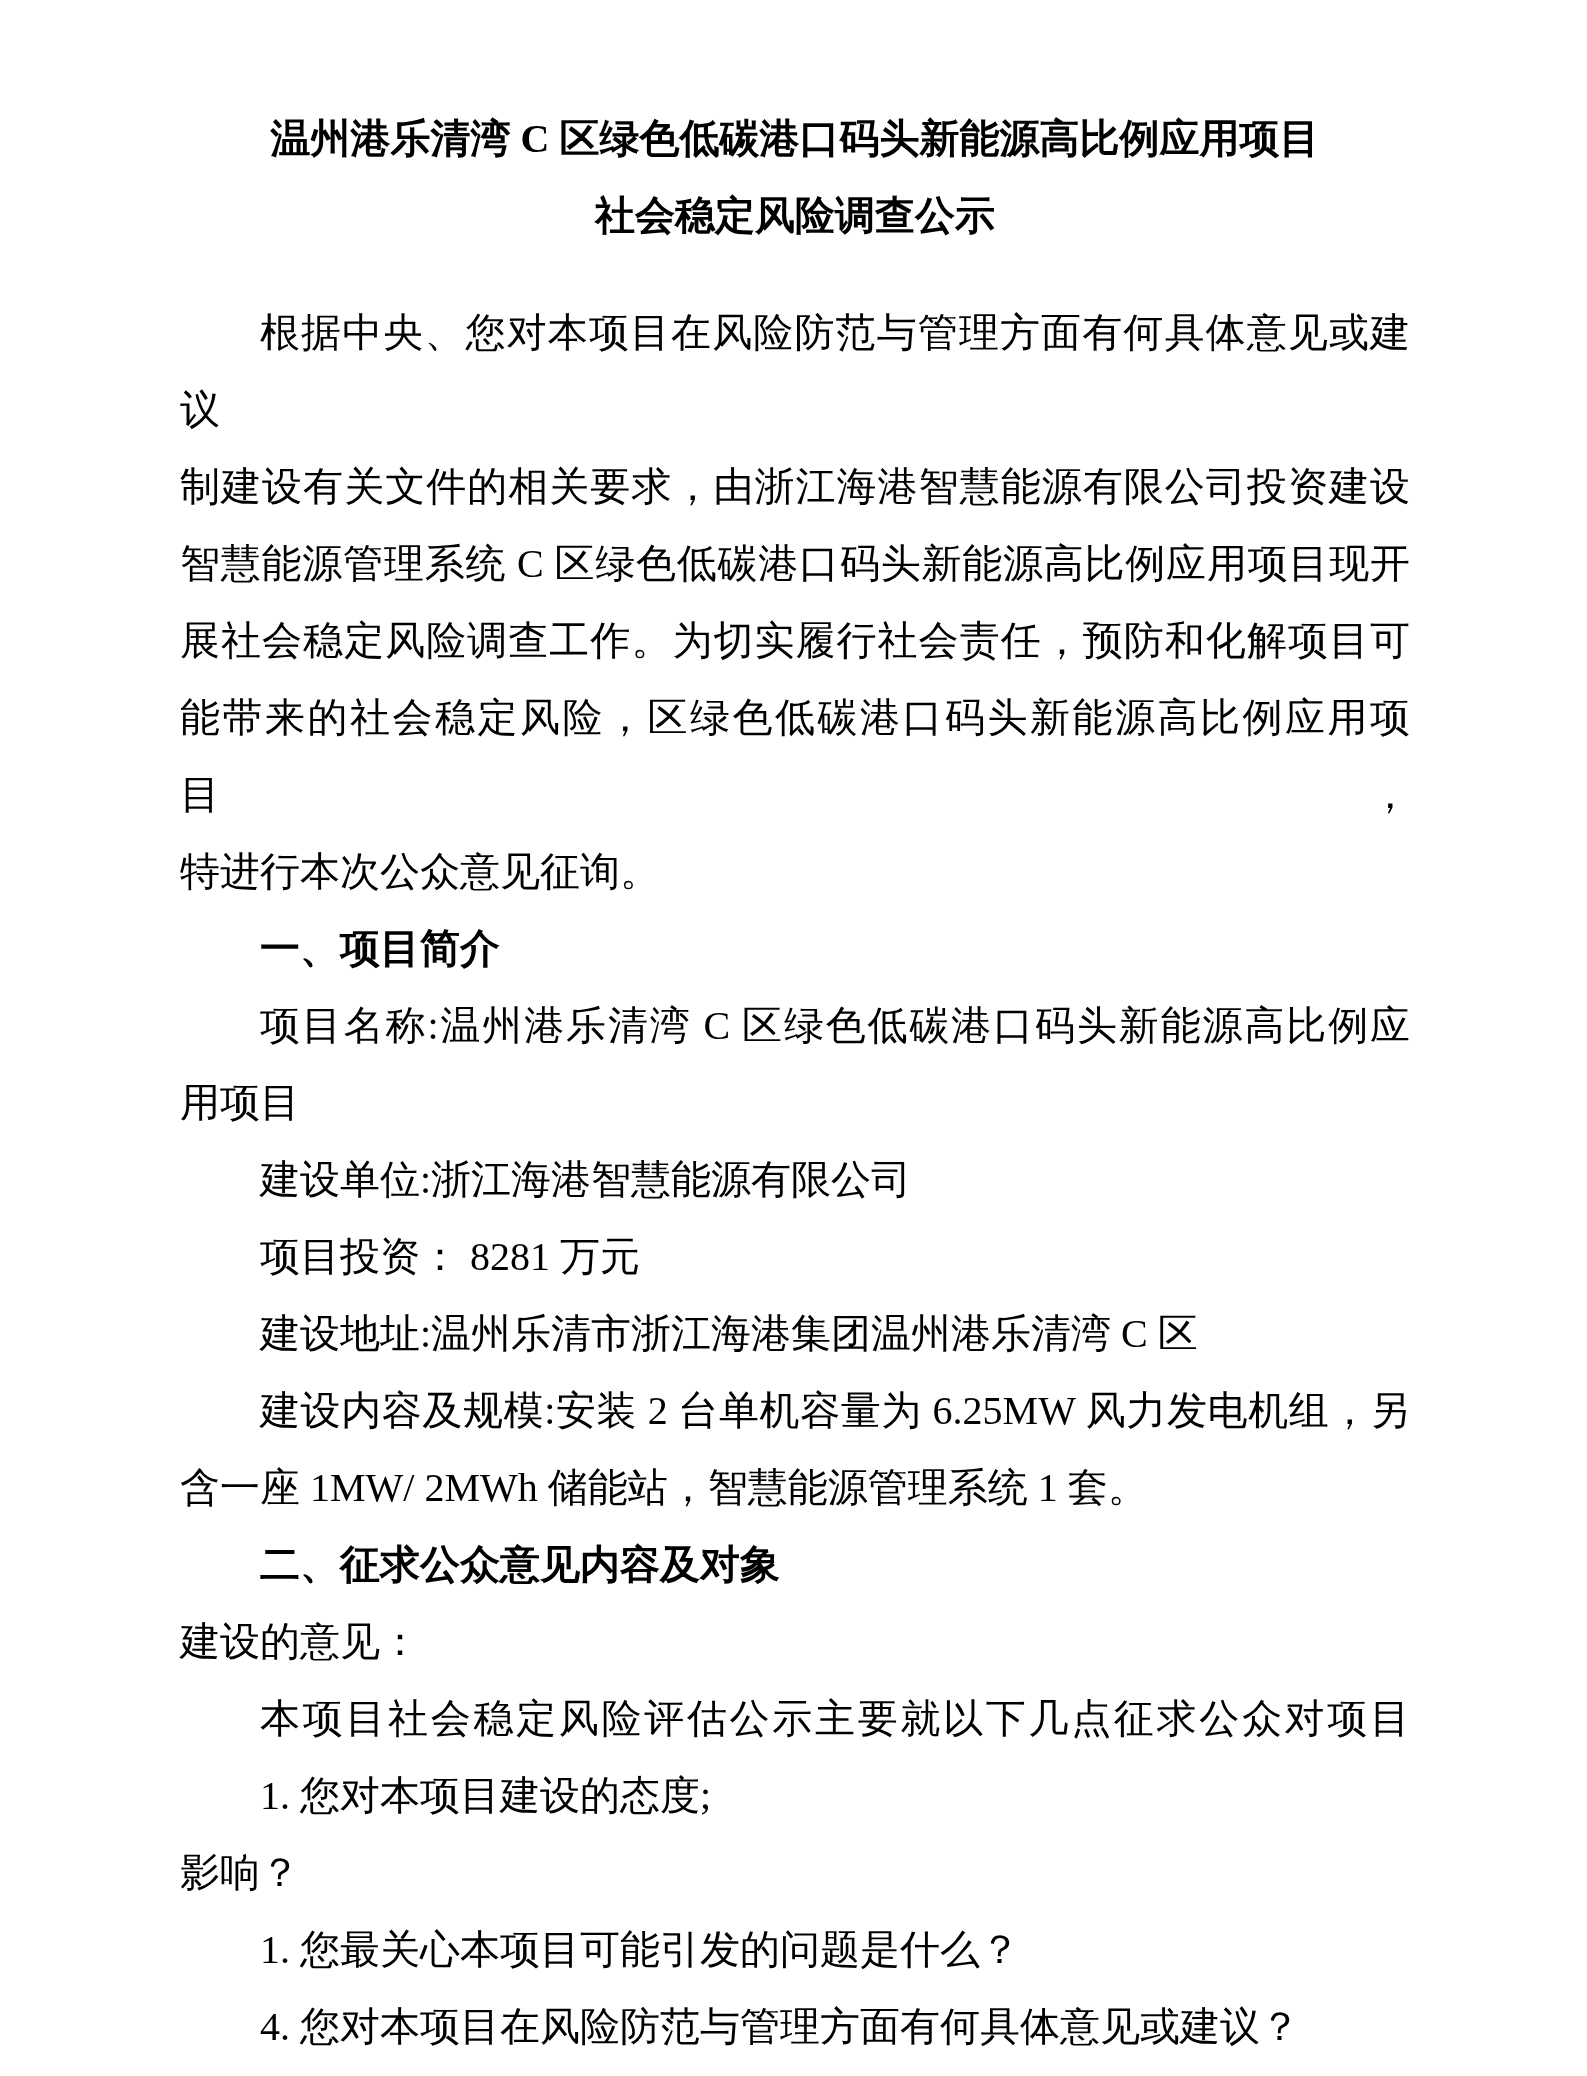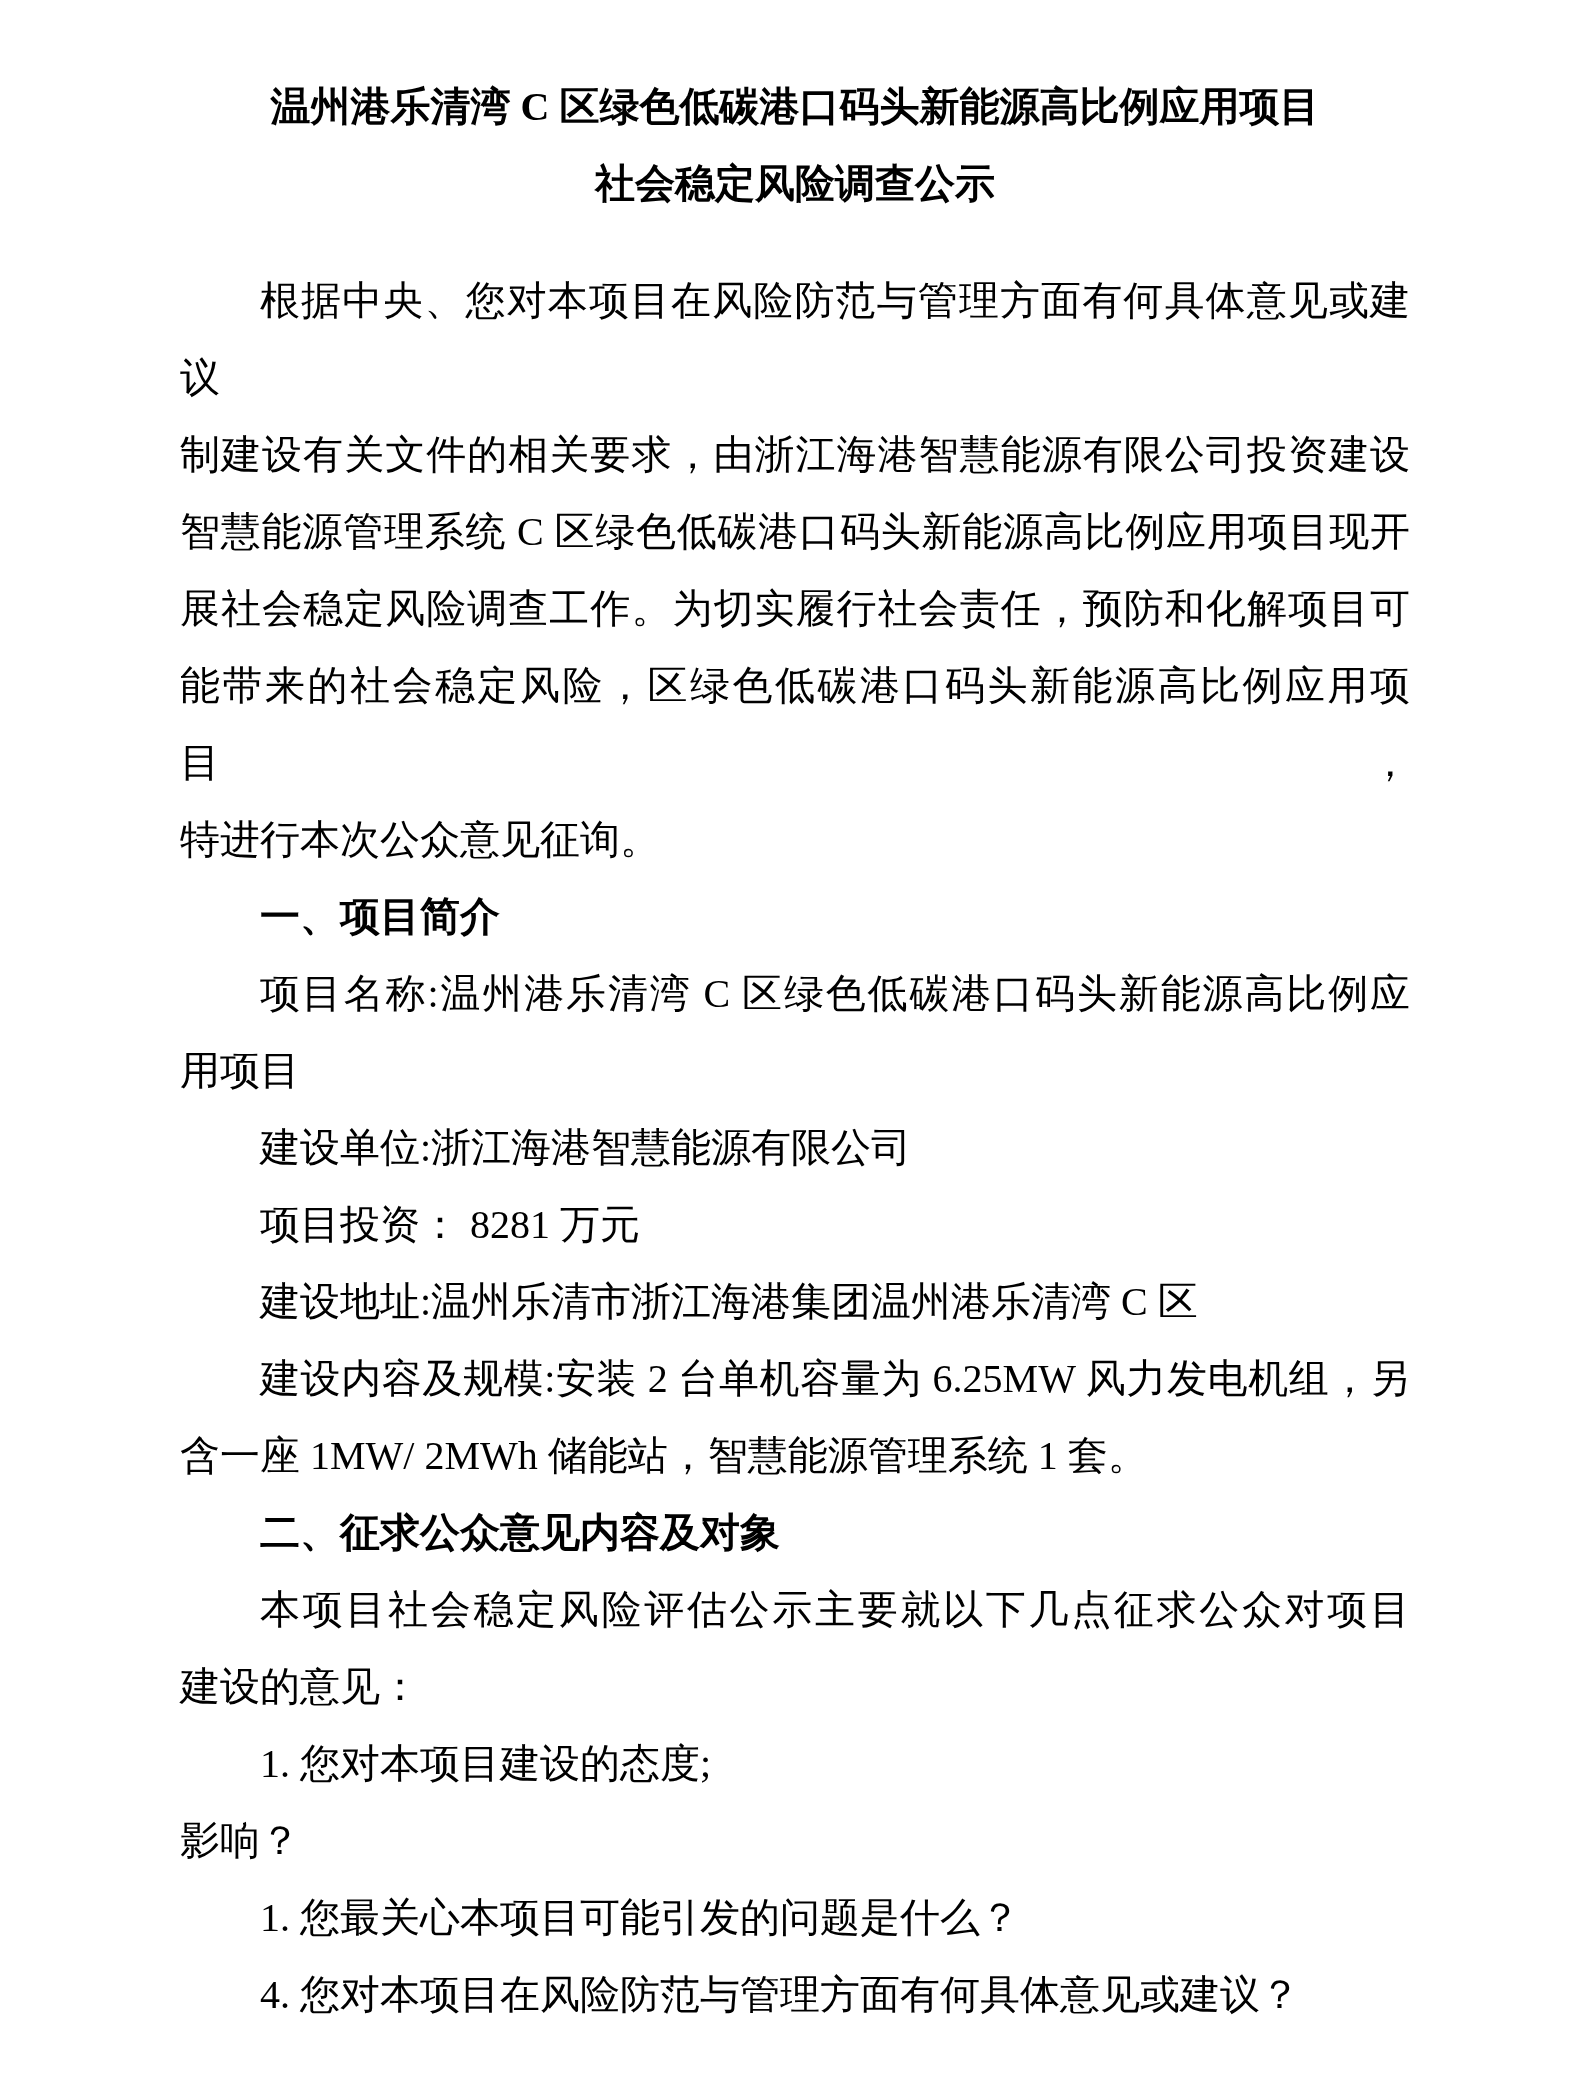--- a/index.html
+++ b/index.html
@@ -7,21 +7,21 @@
     padding: 0;
     background: #e8e8e8;
   }
   .page {
     position: relative;
     width: 1587px;
     height: 2076px;
     margin: 0 auto;
     background: #ffffff;
     box-sizing: border-box;
-    padding: 68px 177px 0 180px;
+    padding: 100px 177px 0 180px;
     font-family: "Liberation Serif", "DejaVu Serif", serif;
     font-size: 40px;
     color: #000000;
     overflow: hidden;
   }
   .line {
     line-height: 77px;
     text-align: left;
   }
   .center {
@@ -77,22 +77,22 @@
   <div class="line indent">建设地址:温州乐清市浙江海港集团温州港乐清湾 C 区</div>
 
   <div>
     <div class="line fill indent">建设内容及规模:安装 2 台单机容量为 6.25MW 风力发电机组，另</div>
     <div class="line">含一座 1MW/ 2MWh 储能站，智慧能源管理系统 1 套。</div>
   </div>
 
   <div class="line bold indent">二、征求公众意见内容及对象</div>
 
   <div>
+    <div class="line">建设的意见：</div>
     <div class="line fill indent">本项目社会稳定风险评估公示主要就以下几点征求公众对项目</div>
-    <div class="line">建设的意见：</div>
   </div>
 
   <div>
     <div class="line indent">1. 您对本项目建设的态度;</div>
   </div>
 
   <div>
     <div class="line">影响？</div>
   </div>
 

